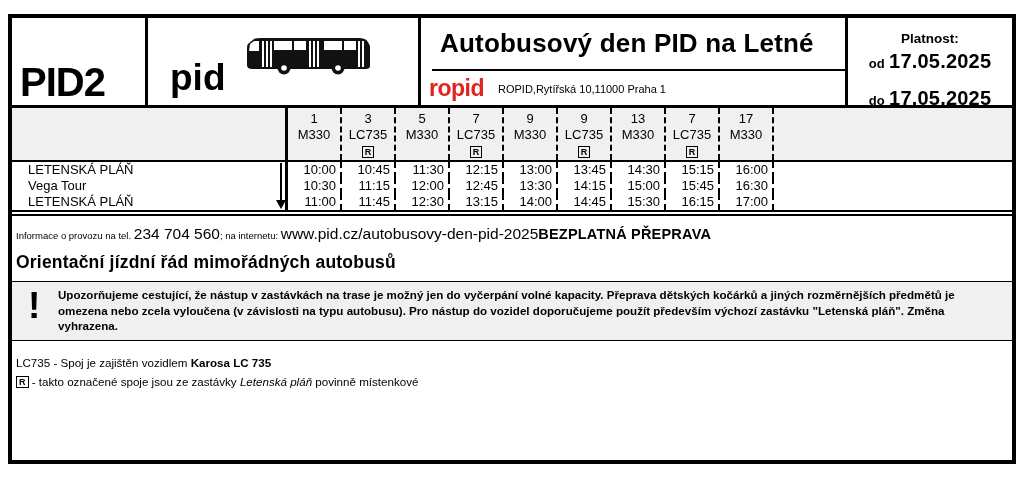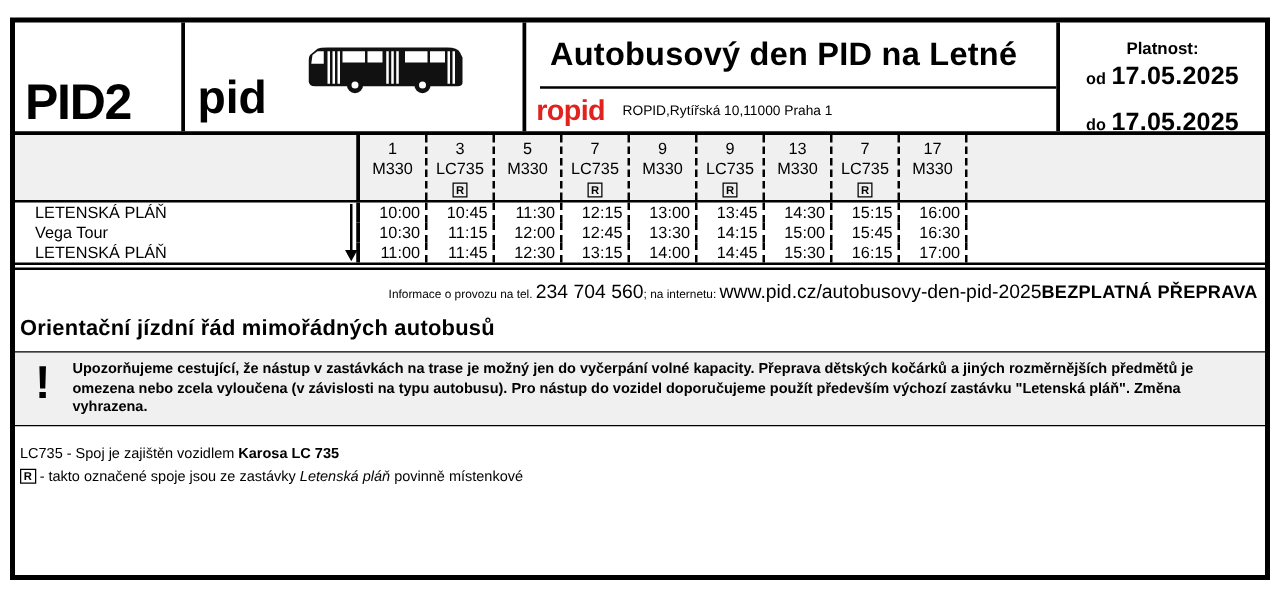--- a/index.html
+++ b/index.html
@@ -6,21 +6,21 @@
   body { background:#fff; font-family:"Liberation Sans", sans-serif; color:#000; }
   .page { position:relative; width:1024px; height:477px; background:#fff; overflow:hidden; }
   .doc  { position:absolute; left:8px; top:14px; width:1008px; height:450px; border:4px solid #000; background:#fff; }
 
   
   .hdr { display:flex; height:90px; border-bottom:3px solid #000; }
   .hdr-box { position:relative; }
   .pid2box { width:136px; border-right:3px solid #000; display:flex; align-items:flex-end; padding:4px 6px 6px 8px; }
   .doc-code { font-size:40px; font-weight:800; letter-spacing:-1px; line-height:0.85; }
   .brandbox { width:273px; border-right:3px solid #000; }
-  .pidlogo  { position:absolute; left:10px; bottom:12px; font-size:37px; font-weight:800; letter-spacing:0px; line-height:0.8; }
+  .pidlogo  { position:absolute; left:22px; bottom:12px; font-size:37px; font-weight:800; letter-spacing:0px; line-height:0.8; }
   .bus      { position:absolute; left:92px; top:12px; }
   .titlebox { flex:1; border-right:3px solid #000; display:flex; flex-direction:column; }
   .title-row { height:53px; border-bottom:2px solid #000; display:flex; align-items:center; padding:0 8px;margin-left:11px; }
   .doc-title { font-size:26px; font-weight:bold; letter-spacing:0.2px; white-space:nowrap; }
   .operator-row { flex:1; display:flex; align-items:center; padding:0 8px;border-radius:13px; }
   .ropid { color:#e0231f; font-size:23px; font-weight:800; letter-spacing:-0.5px; margin-right:14px; line-height:0.8; }
   .op-label { font-size:10.5px; }
   .op-addr  { font-size:11px; margin-top:2px; }
   .validbox { width:164px; text-align:center; padding-top:13px; }
   .v-label { font-size:13.5px; font-weight:bold; }
@@ -38,21 +38,21 @@
   .rbox { display:inline-block; font-size:9px; line-height:10px; font-weight:bold; border:1px solid #000; padding:0 2px; margin-top:1px; }
   .tt-body { border-bottom:6px double #000; position:relative; }
   .tt-row { display:flex; height:16px; font-size:13px; line-height:16px; }
   .stopcell { width:276px; border-right:3px solid #000; padding-left:16px; white-space:nowrap; }
   .tcell { width:54px; border-right:2px dashed #000; text-align:right; padding-right:4px; }
   .fill-b { flex:1; border:none; }
   .tt-row .fill-b { border:none; }
   .dir-arrow { position:absolute; left:262px; top:1px; }
 
   
-  .infoline { display:flex; justify-content:flex-end; align-items:baseline; margin-top:9px; padding:0 6px 0 4px; white-space:nowrap; }
+  .infoline { display:flex; justify-content:flex-start; align-items:baseline; margin-top:9px; padding:0 6px 0 4px; white-space:nowrap; }
   .small-lbl { font-size:9.5px; }
   .big-val   { font-size:15.5px; }
   .free-transport { font-size:14.5px; font-weight:bold; letter-spacing:0.2px; }
 
   
   .heading { font-size:17.5px; font-weight:bold; margin:9px 0 0 4px; letter-spacing:0.2px; }
 
   
   .warnbox { margin-top:8px; background:#f0f0f0; border-top:1.5px solid #000; border-bottom:1.5px solid #000;
              padding:5px 10px 6px 46px; position:relative; min-height:54px; }

